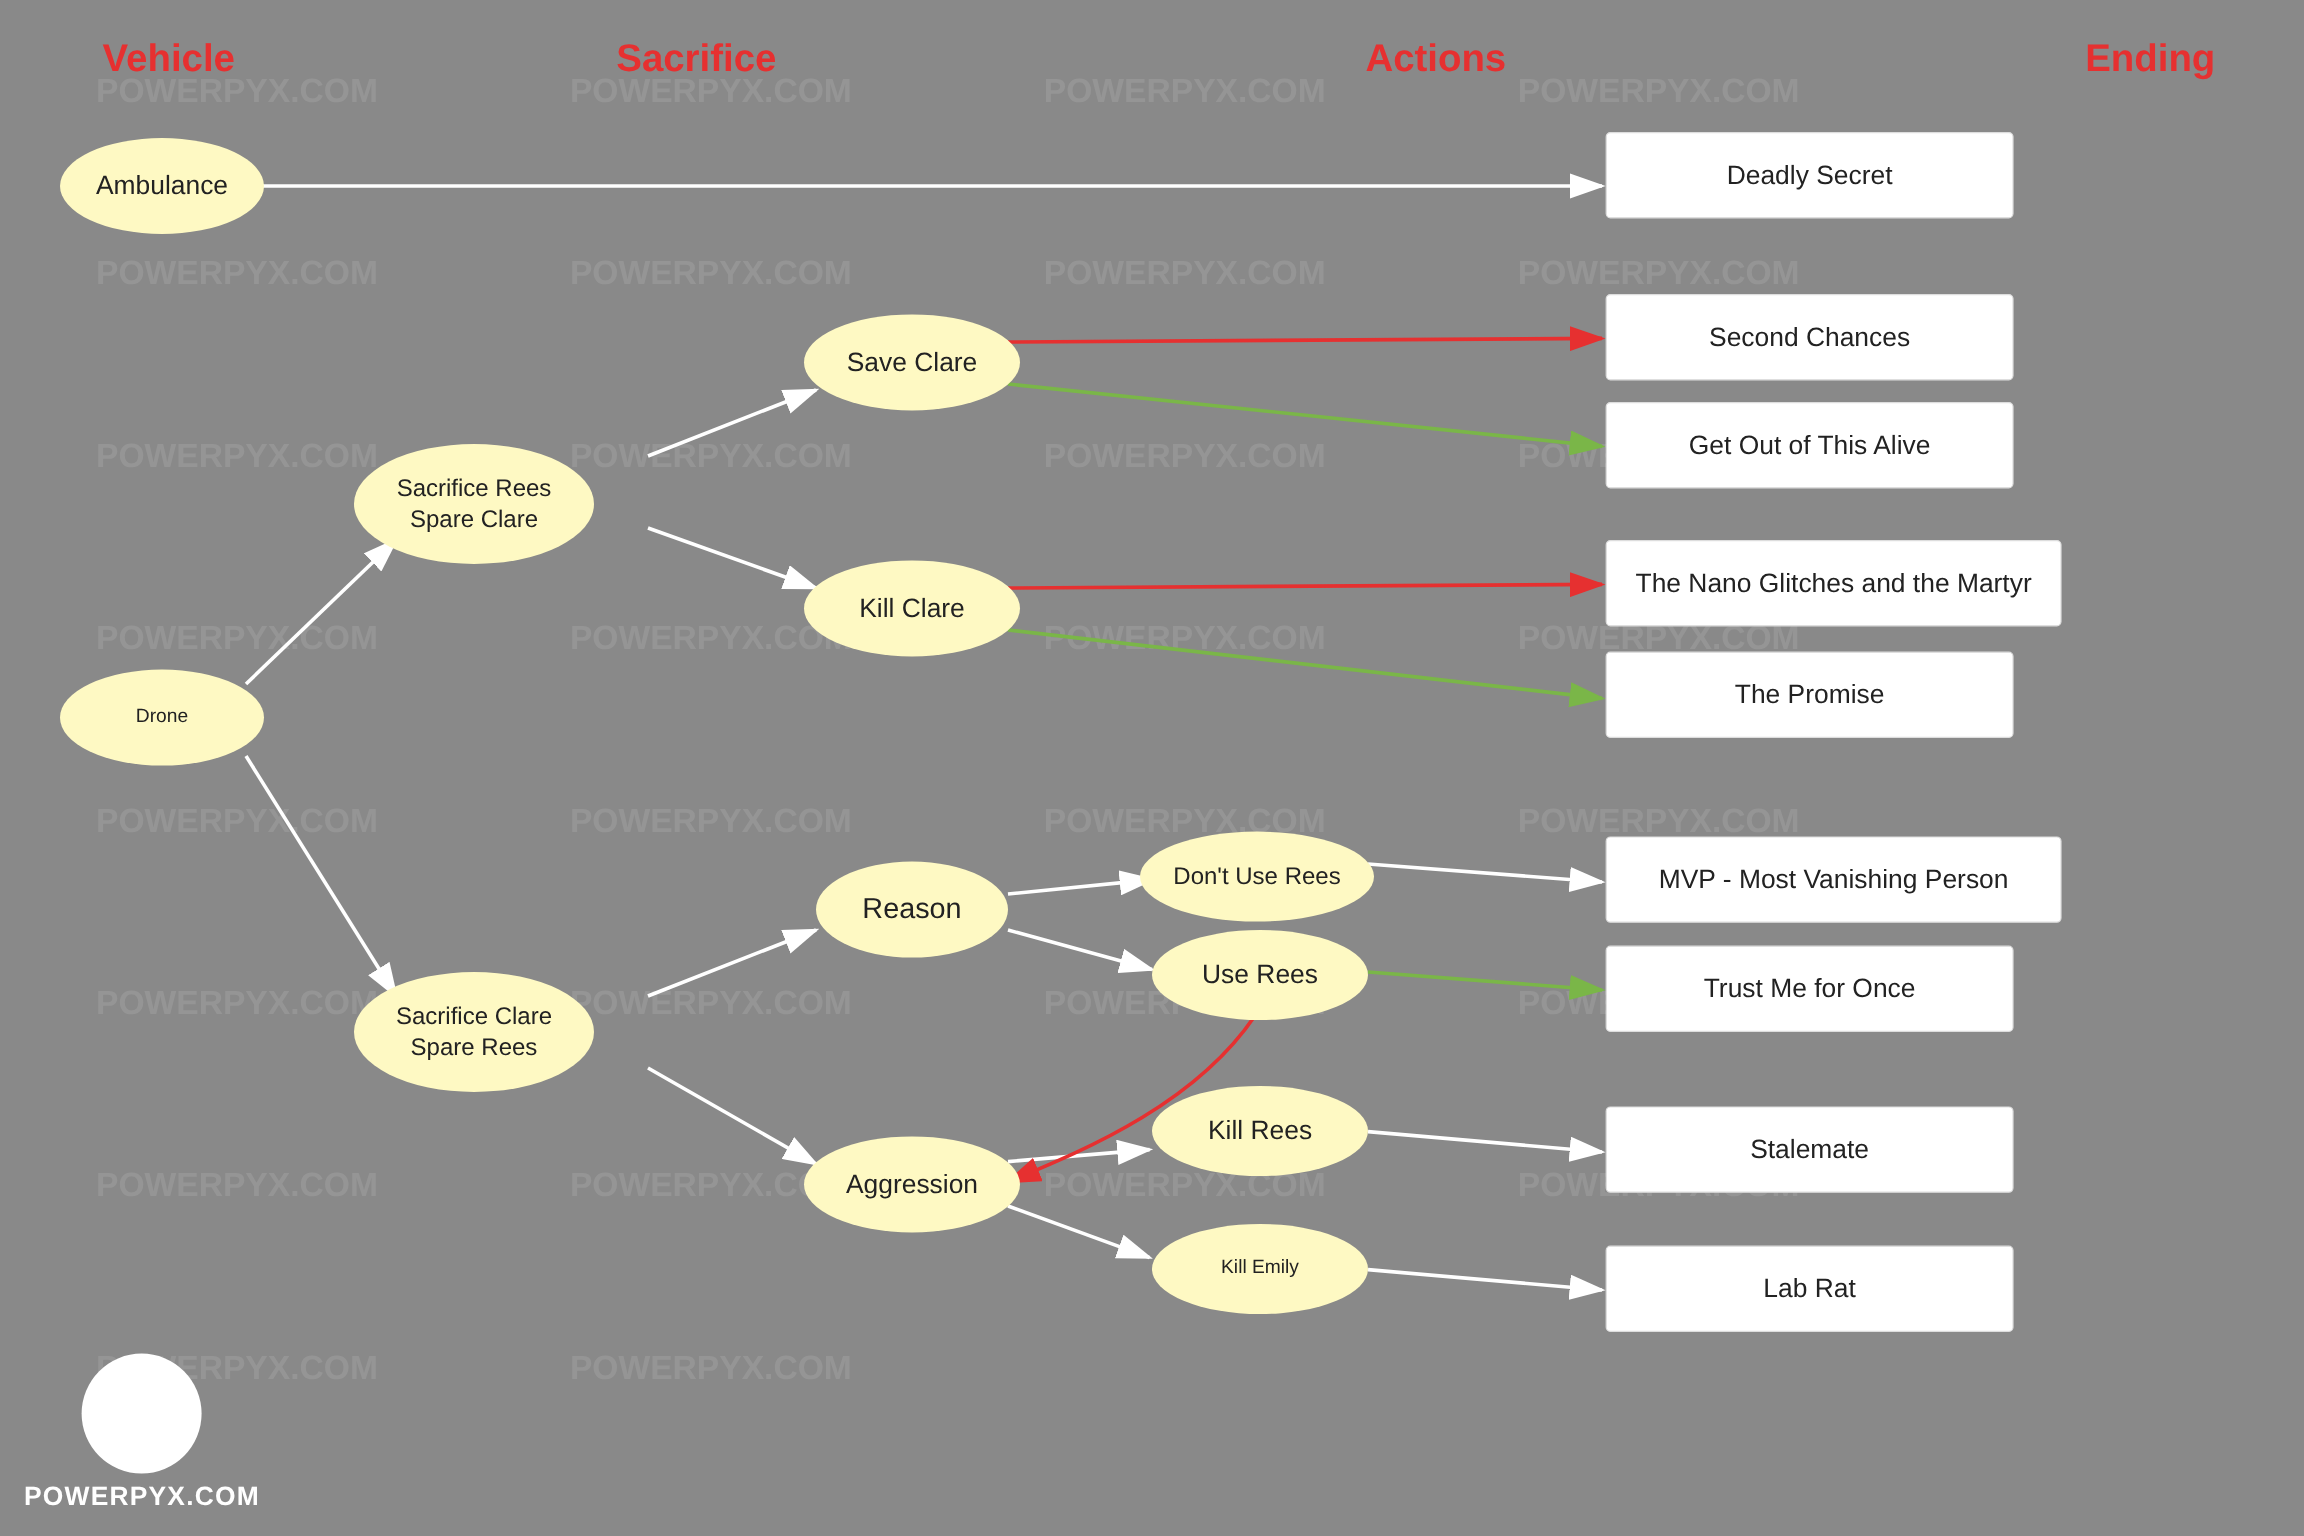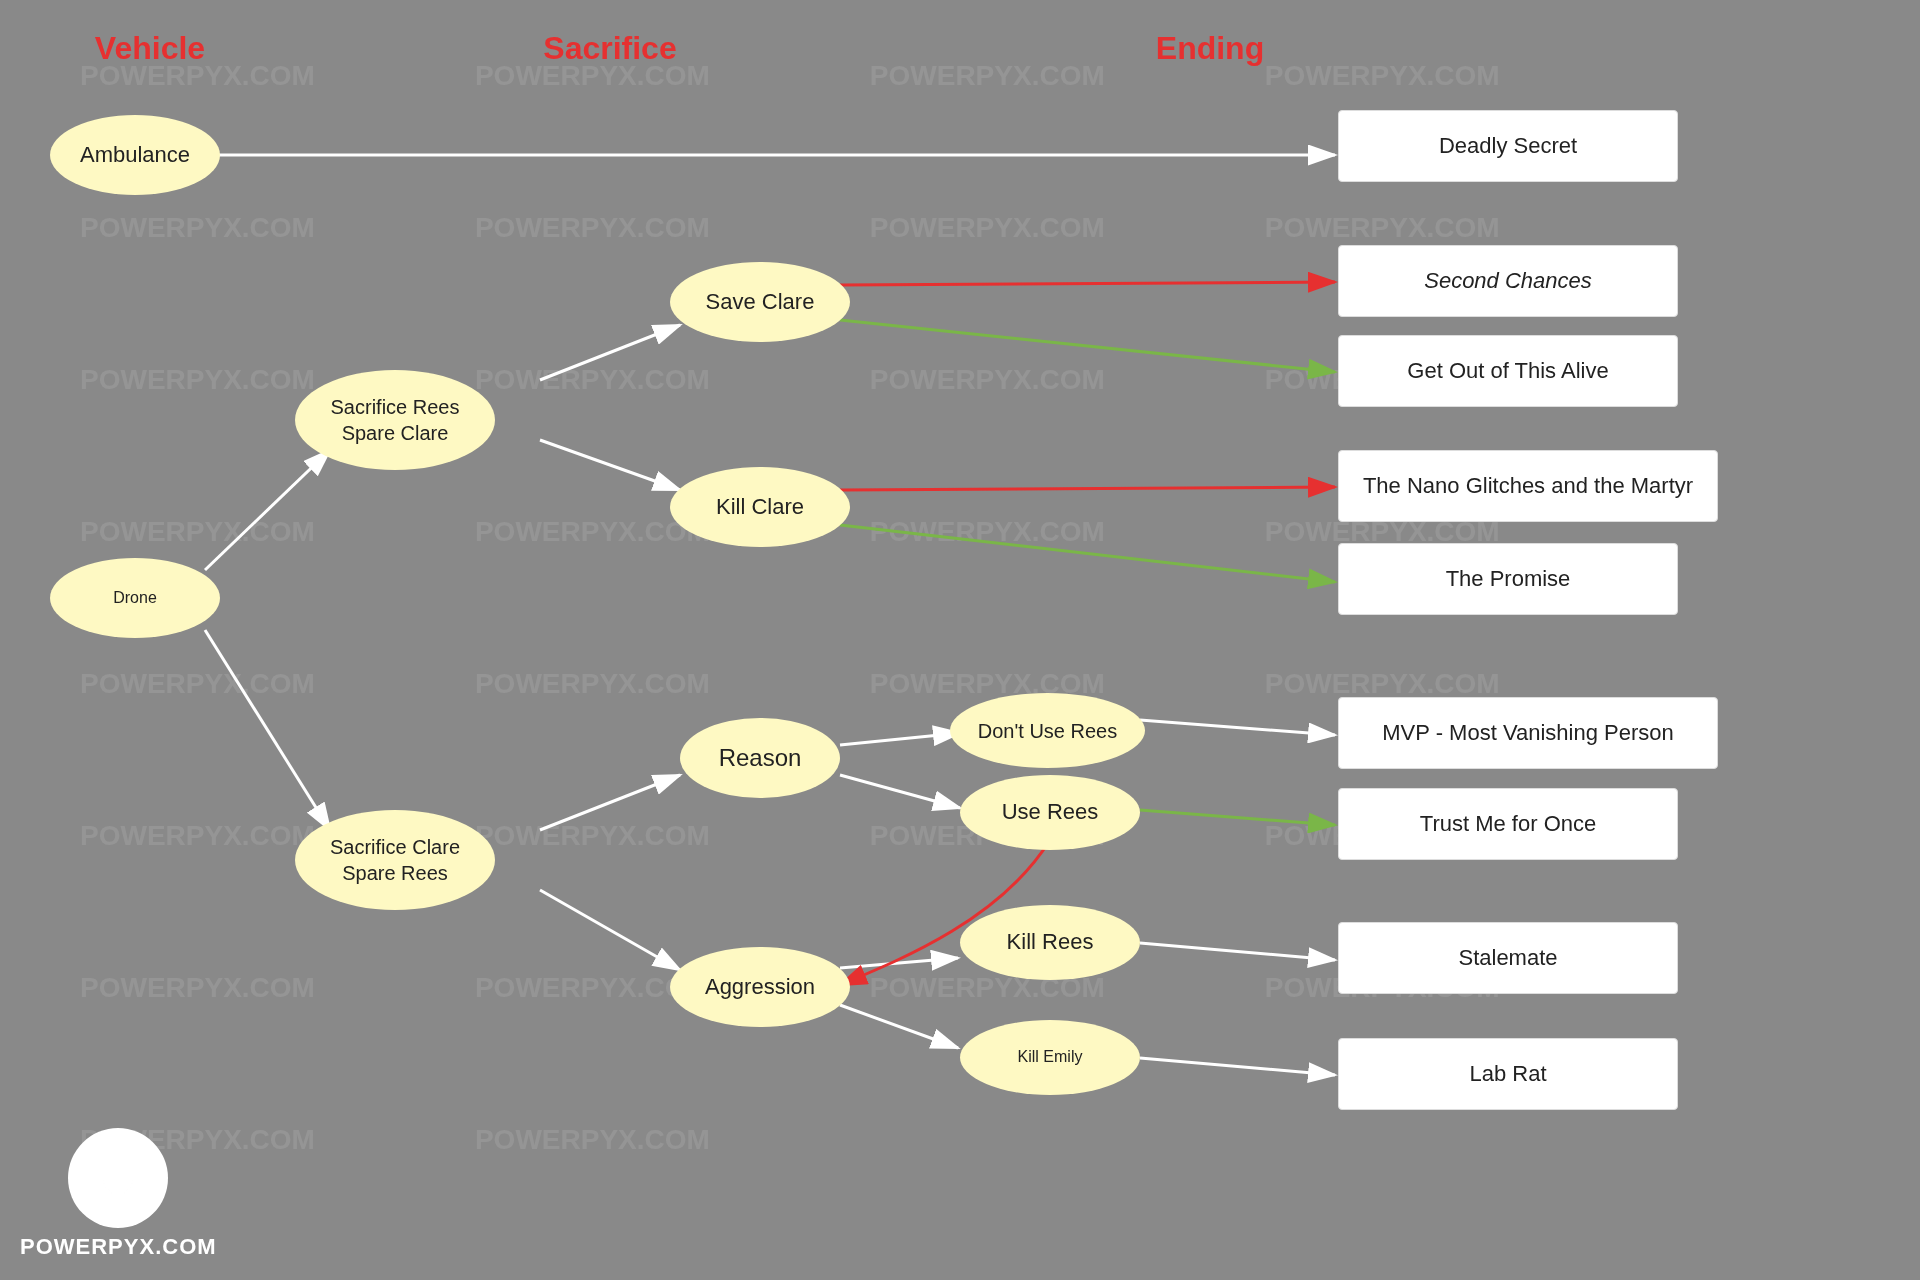--- a/index.html
+++ b/index.html
@@ -148,20 +148,21 @@
   <span class="watermark-text">POWERPYX.COM</span>
   <span class="watermark-text">POWERPYX.COM</span>
   <span class="watermark-text">POWERPYX.COM</span>
   <span class="watermark-text">POWERPYX.COM</span>
   <span class="watermark-text">POWERPYX.COM</span>
 </div>
 
 <div class="headers">
   <div class="header-col col-vehicle">Vehicle</div>
   <div class="header-col col-sacrifice">Sacrifice</div>
+  <div class="header-col col-actions">Actions</div>
   <div class="header-col col-ending">Ending</div>
 </div>
 
 <svg class="diagram-svg">
   <defs>
     <marker id="arrow-white" markerWidth="10" markerHeight="7" refX="9" refY="3.5" orient="auto">
       <polygon points="0 0, 10 3.5, 0 7" fill="white"></polygon>
     </marker>
     <marker id="arrow-red" markerWidth="10" markerHeight="7" refX="9" refY="3.5" orient="auto">
       <polygon points="0 0, 10 3.5, 0 7" fill="#e63030"></polygon>
@@ -258,21 +259,21 @@
 </div>
 
 <div class="node oval" style="left:960px; top:1020px; width:180px; height:75px; font-size:16px;">
   <span>Kill Emily</span>
 </div>
 
 <div class="node rect" style="left:1338px; top:110px; width:340px; height:72px; font-size:22px;">
   <span>Deadly Secret</span>
 </div>
 
-<div class="node rect" style="left:1338px; top:245px; width:340px; height:72px; font-size:22px;font-style:italic;">
+<div class="node rect" style="left:1338px; top:245px; width:340px; height:72px; font-size:22px;">
   <span>Second Chances</span>
 </div>
 
 <div class="node rect" style="left:1338px; top:335px; width:340px; height:72px; font-size:22px;">
   <span>Get Out of This Alive</span>
 </div>
 
 <div class="node rect" style="left:1338px; top:450px; width:380px; height:72px; font-size:22px;">
   <span>The Nano Glitches and the Martyr</span>
 </div>

